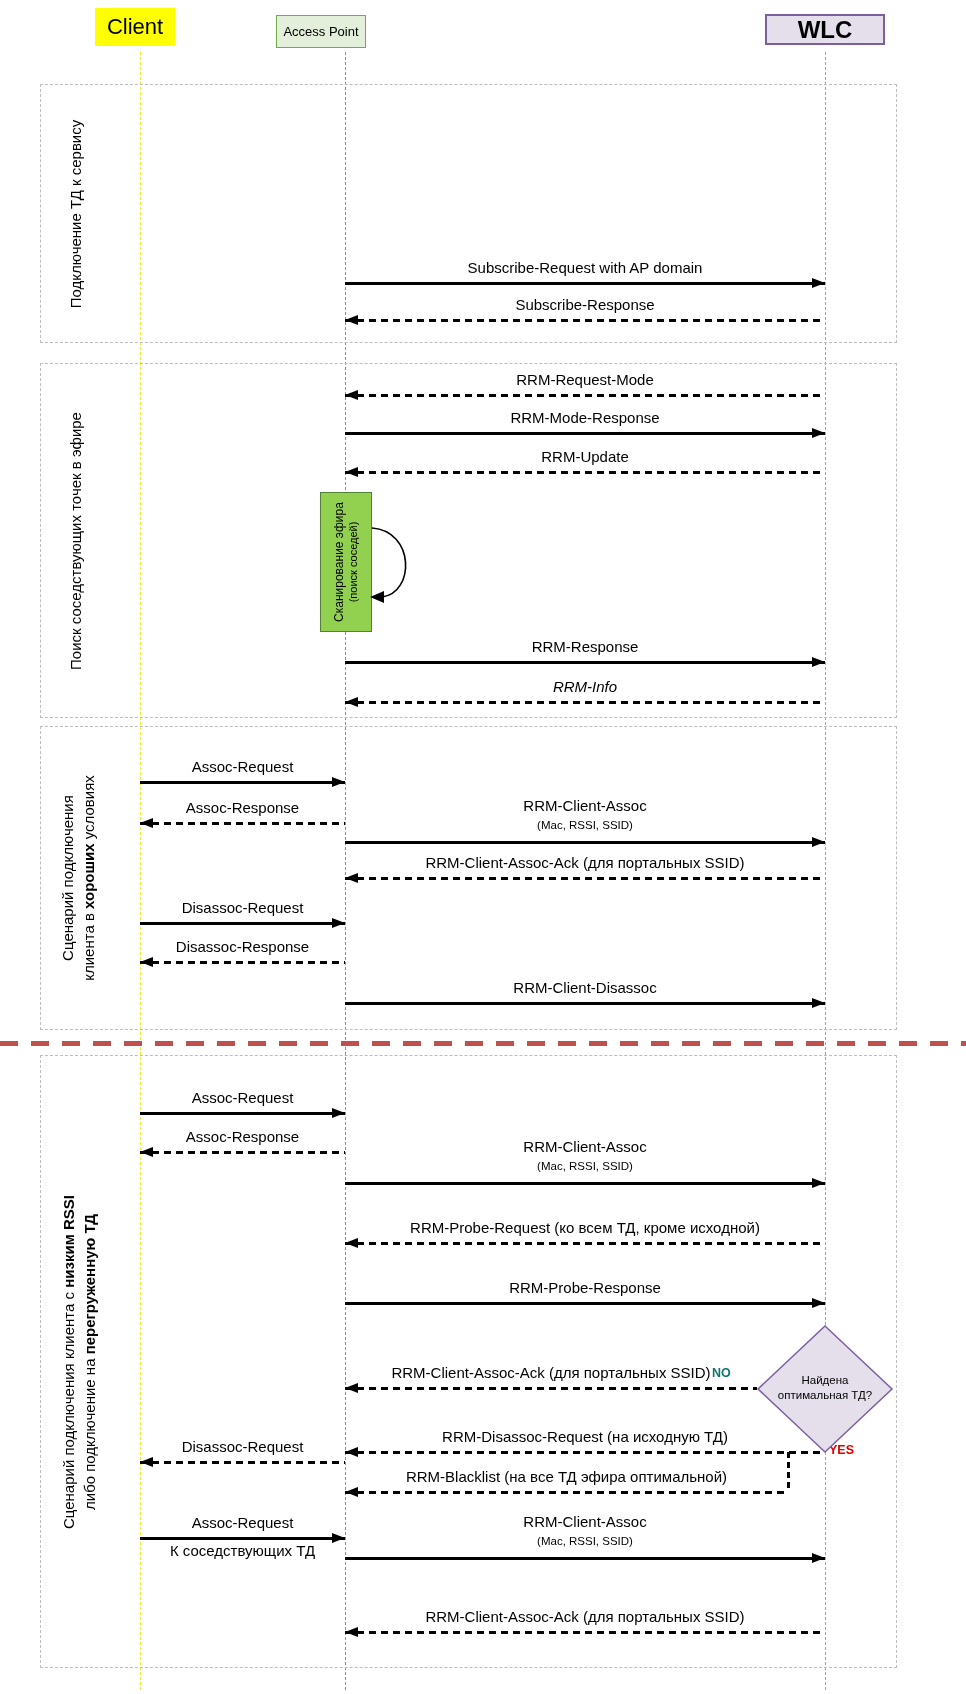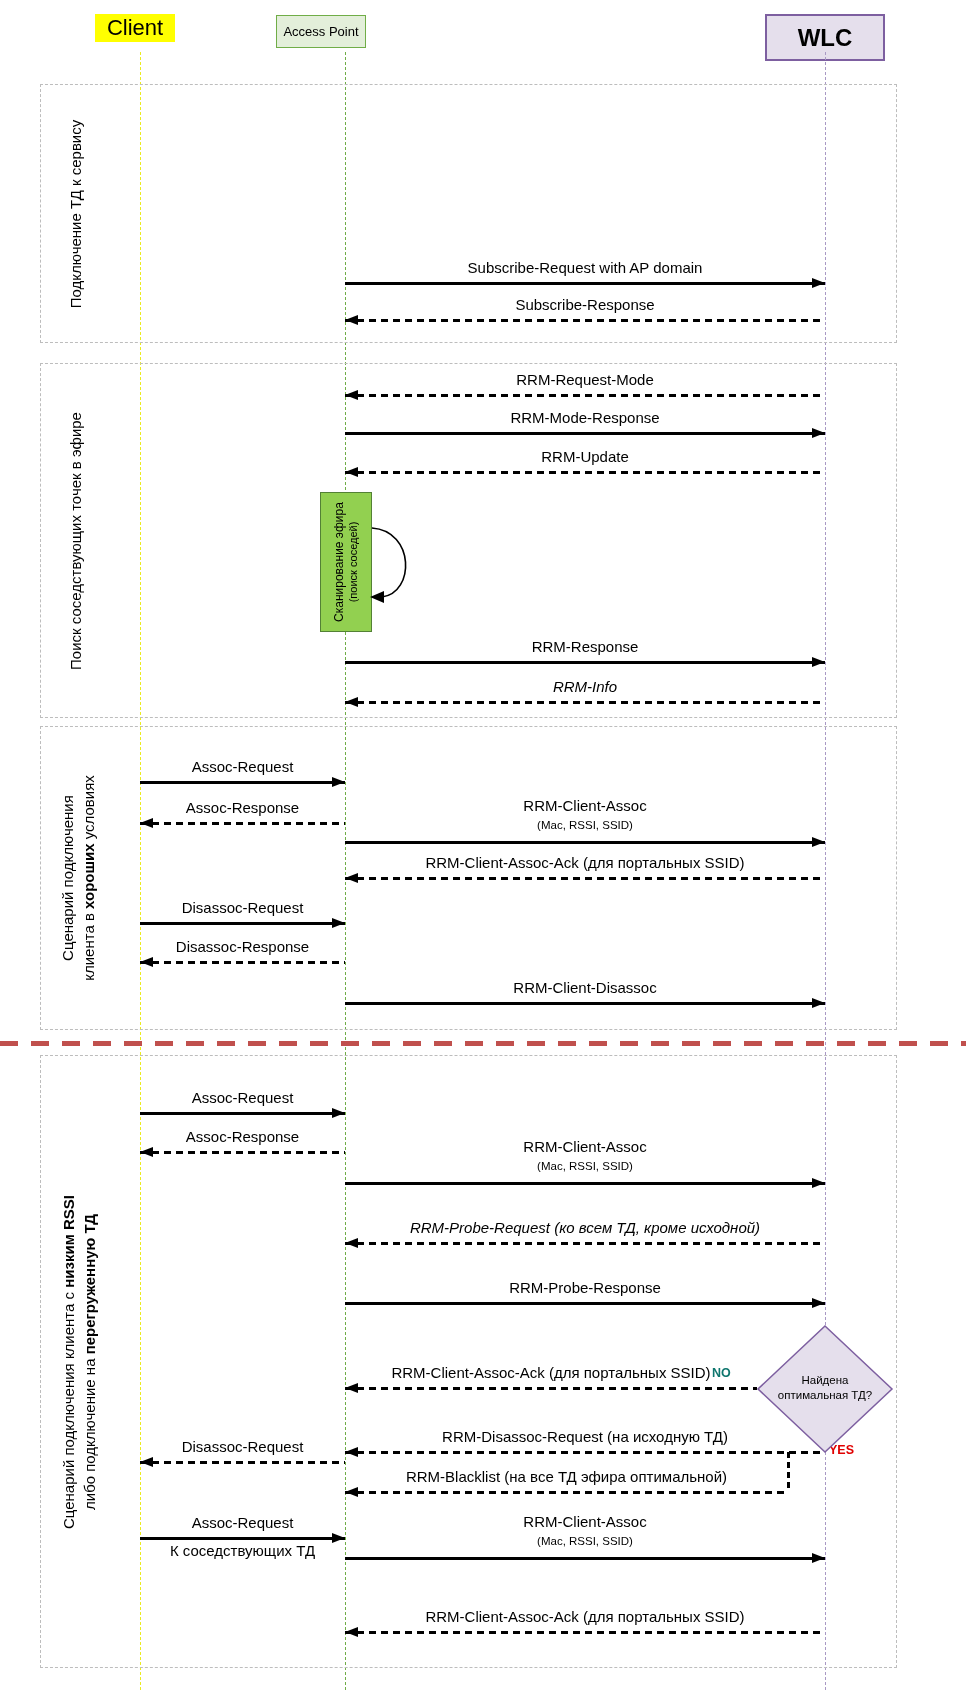--- a/index.html
+++ b/index.html
@@ -31,27 +31,27 @@
   .note-text{transform:rotate(-90deg);white-space:nowrap;text-align:center;font-size:12px;line-height:14px;}
   .note-text .sub{font-size:11px;}
   .diamond-label{position:absolute;font-size:11.5px;line-height:1.3;text-align:center;transform:translateX(-50%);}
   .divider{position:absolute;height:5px;background:repeating-linear-gradient(90deg,#C0504D 0 18px,transparent 18px 31px);}
   svg{position:absolute;overflow:visible;}
 </style>
 </head>
 <body>
 
 <div id="stage">
-  <div class="hdr hdr-client" style="left:95px;top:14px;width:80px;height:28px;">
+  <div class="hdr hdr-client" style="left:95px;top:8px;width:80px;height:38px;">
     <span>Client</span>
   </div>
   <div class="hdr hdr-ap" style="left:276px;top:15px;width:90px;height:33px;">
     <span>Access Point</span>
   </div>
-  <div class="hdr hdr-wlc" style="left:765px;top:14px;width:120px;height:47px;">
+  <div class="hdr hdr-wlc" style="left:765px;top:14px;width:120px;height:31px;">
     <span>WLC</span>
   </div>
   <div id="mount">
       <div class="lifeline" style="left: 140px; top: 52px; height: 1638px; border-left: 1.5px dashed rgb(236, 236, 30);"></div>
       <div class="lifeline" style="left: 345px; top: 52px; height: 1638px; border-left: 1.5px dashed rgb(112, 173, 71);"></div>
       <div class="lifeline" style="left: 825px; top: 52px; height: 1638px; border-left: 1.5px dashed rgb(169, 153, 196);"></div>
       <div class="section" style="left: 40px; top: 84px; width: 857px; height: 259px;"></div>
       <div class="sec-label" style="left: -55.5px; top: 189.5px; width: 259px; height: 48px;">
         <div><span>Подключение ТД к сервису</span></div>
       </div>
@@ -118,21 +118,21 @@
       <div class="msg-label" style="left: 242.5px; top: 1089px;">Assoc-Request</div>
       <div class="mline dashed" style="left: 140px; top: 1151px; width: 205px;"></div>
       <div class="ah l" style="left: 140px; top: 1147px;"></div>
       <div class="msg-label" style="left: 242.5px; top: 1128px;">Assoc-Response</div>
       <div class="mline solid" style="left: 345px; top: 1182px; width: 480px;"></div>
       <div class="ah r" style="left: 812px; top: 1178px;"></div>
       <div class="msg-label" style="left: 585px; top: 1138px;">RRM-Client-Assoc</div>
       <div class="msg-sub" style="left: 585px; top: 1160px;">(Mac, RSSI, SSID)</div>
       <div class="mline dashed" style="left: 345px; top: 1242px; width: 480px;"></div>
       <div class="ah l" style="left: 345px; top: 1238px;"></div>
-      <div class="msg-label" style="left: 585px; top: 1219px; font-style: italic;">RRM-Probe-Request (ко всем ТД, кроме исходной)</div>
+      <div class="msg-label" style="left: 585px; top: 1219px;">RRM-Probe-Request (ко всем ТД, кроме исходной)</div>
       <div class="mline solid" style="left: 345px; top: 1302px; width: 480px;"></div>
       <div class="ah r" style="left: 812px; top: 1298px;"></div>
       <div class="msg-label" style="left: 585px; top: 1279px;">RRM-Probe-Response</div>
       <div class="mline dashed" style="left: 345px; top: 1387px; width: 412px;"></div>
       <div class="ah l" style="left: 345px; top: 1383px;"></div>
       <div class="msg-label" style="left: 551px; top: 1364px;">RRM-Client-Assoc-Ack (для портальных SSID)</div>
       <div class="mline dashed" style="left: 345px; top: 1451px; width: 480px;"></div>
       <div class="ah l" style="left: 345px; top: 1447px;"></div>
       <div class="msg-label" style="left: 585px; top: 1428px;">RRM-Disassoc-Request (на исходную ТД)</div>
       <div class="mline dashed" style="left: 140px; top: 1461px; width: 205px;"></div>

